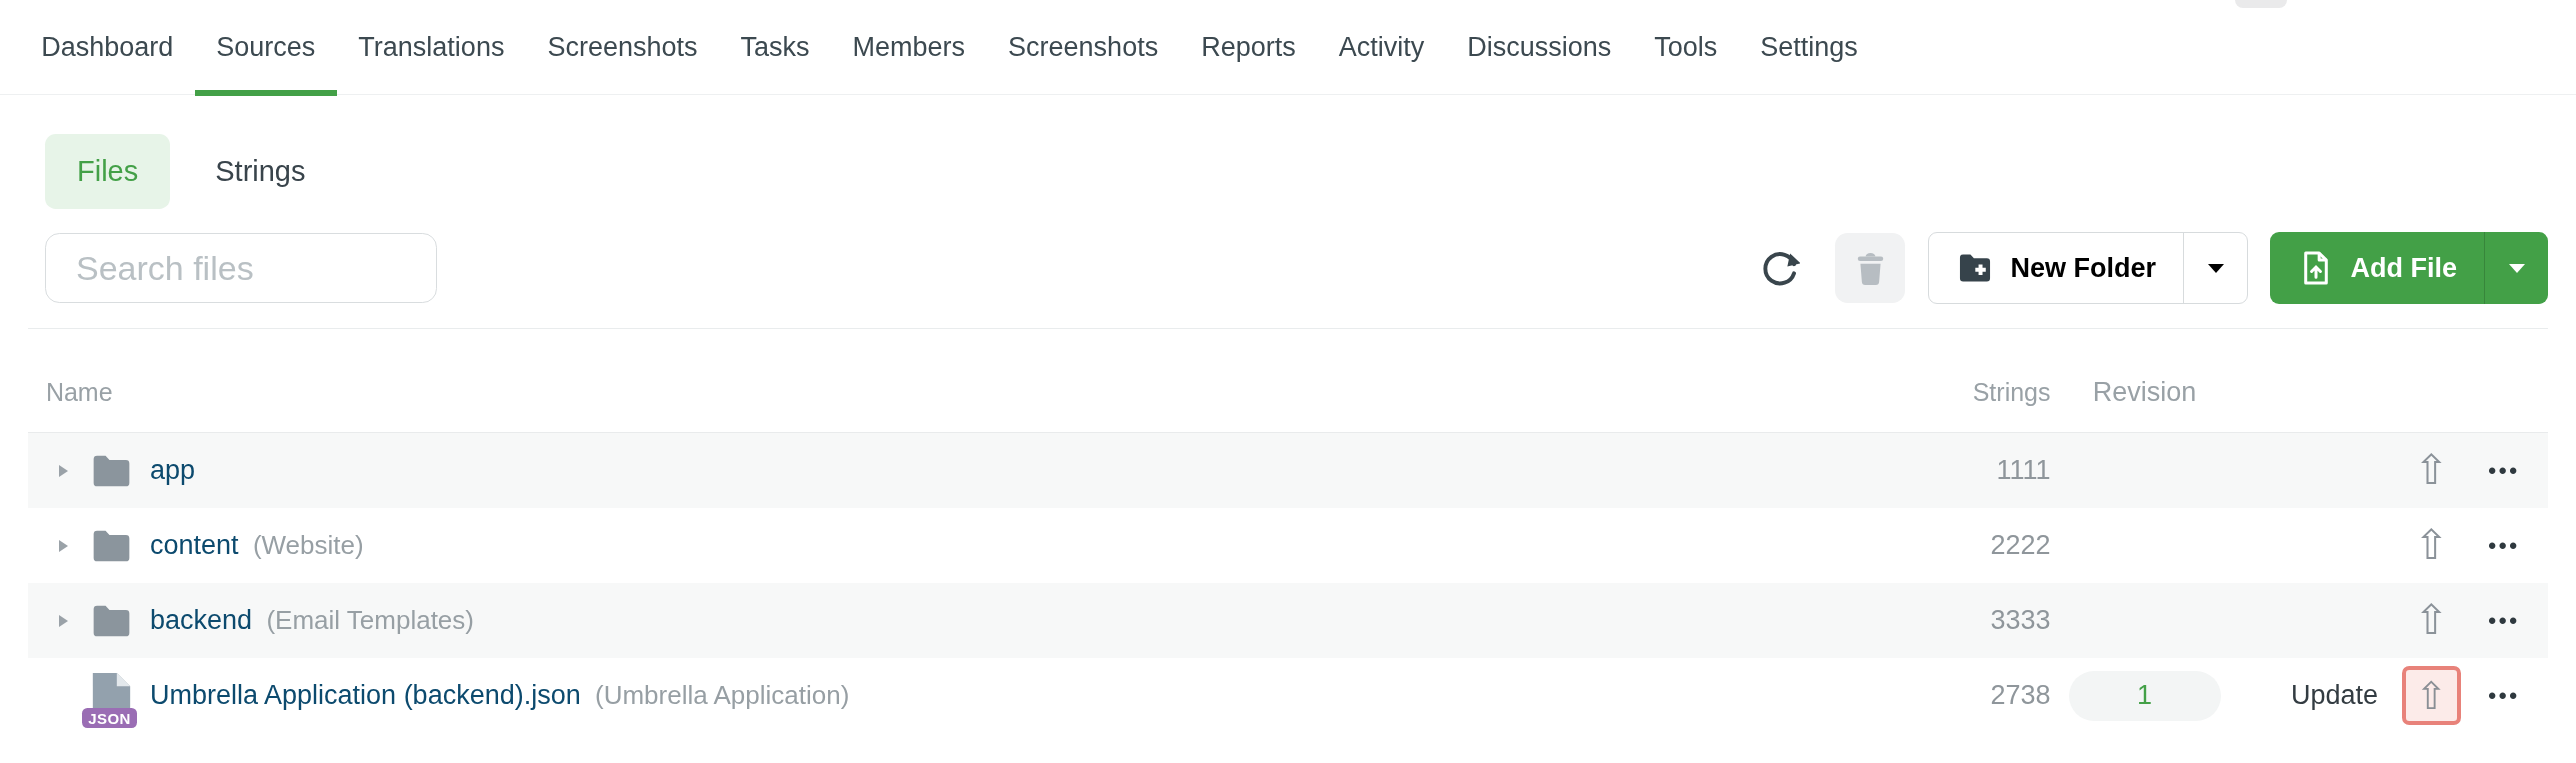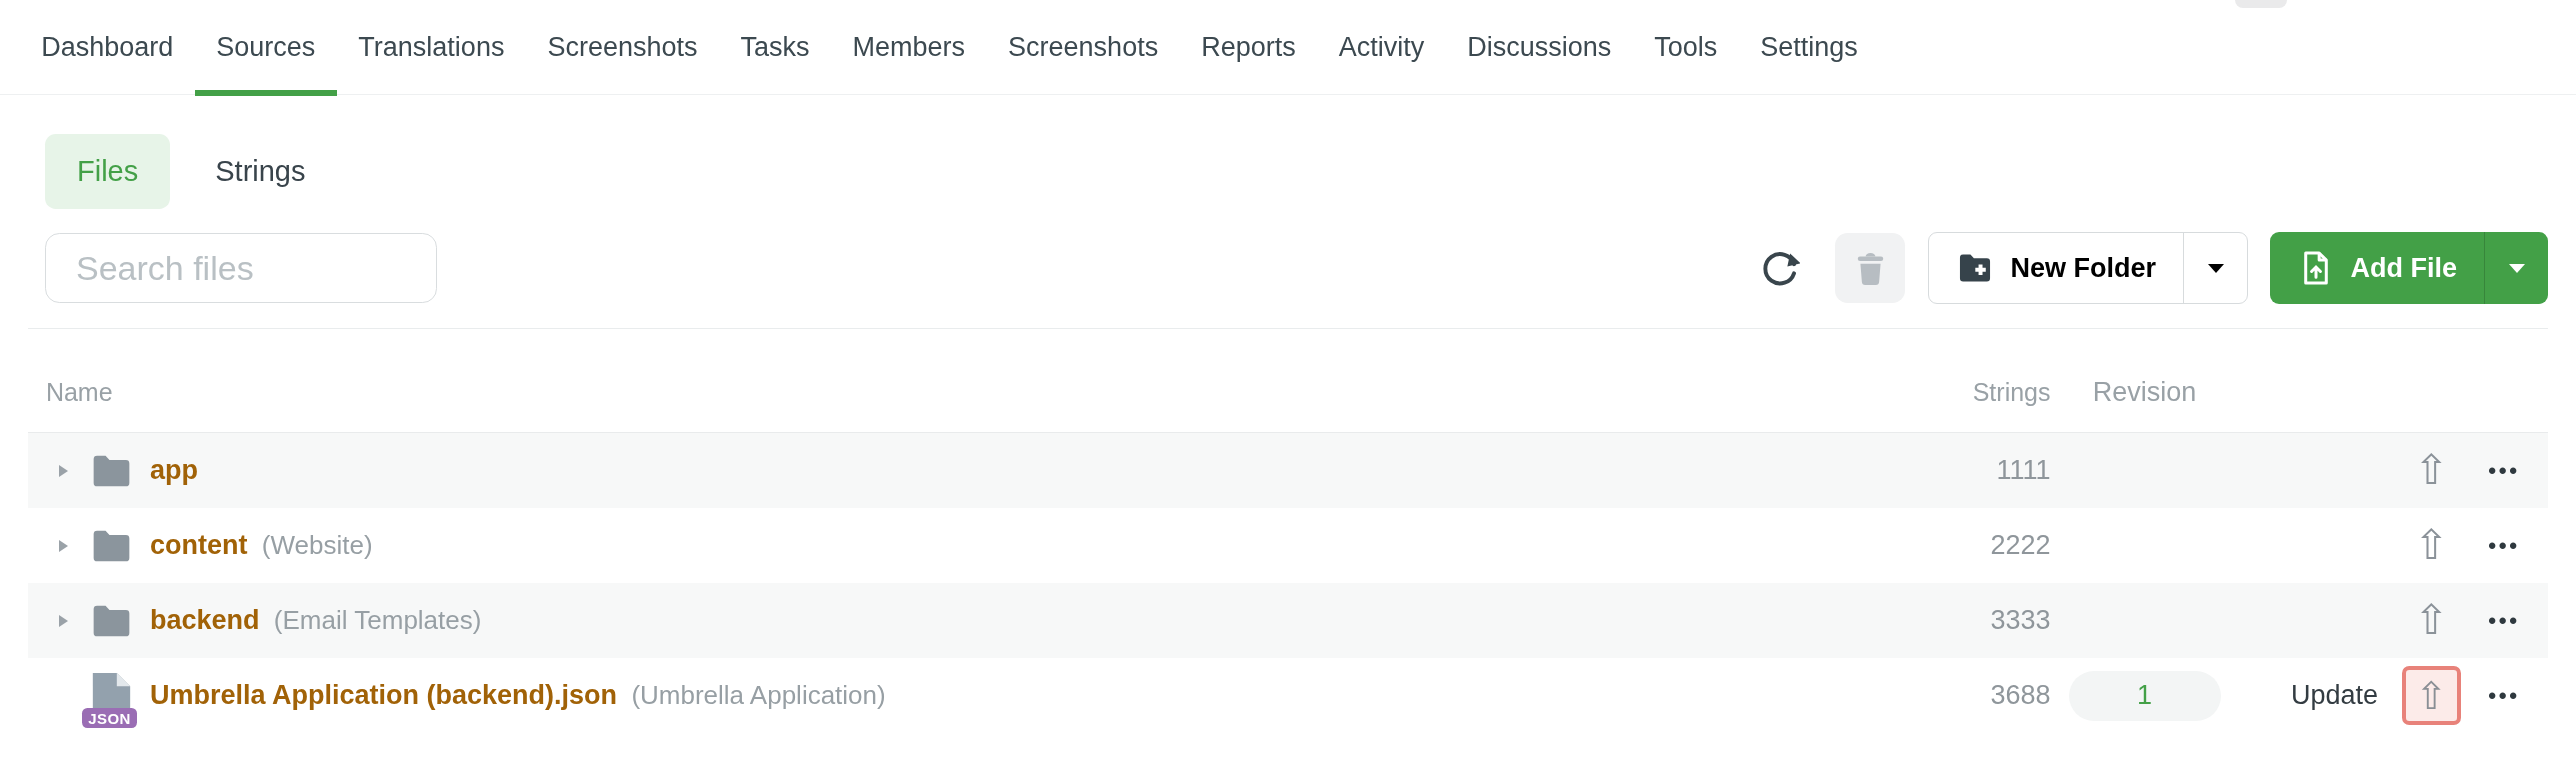--- a/index.html
+++ b/index.html
@@ -159,21 +159,21 @@
   .c-upload { width: 82px; display: flex; justify-content: center; align-items: center; }
   .c-menu   { width: 63px; display: flex; justify-content: center; align-items: center; }
 
   .caret-right {
     width: 0; height: 0; display: inline-block;
     border-left: 9.8px solid #9aa2a8;
     border-top: 6.3px solid transparent;
     border-bottom: 6.3px solid transparent;
     cursor: pointer;
   }
-  .fname { font-size: 27px; color: #a16207; cursor: pointer; white-space: nowrap; font-weight: bold; }
+  .fname { font-size: 27px; color: #0c4a6e; cursor: pointer; white-space: nowrap; }
   .fnote { font-size: 26px; color: #979fa4; white-space: nowrap; }
 
   .rev-badge {
     min-width: 152px; height: 50px;
     background: #f3f5f5; border-radius: 25px;
     color: #43a047; font-size: 27px;
     display: flex; align-items: center; justify-content: center;
     cursor: pointer;
   }
   .upload-glyph {
@@ -367,21 +367,21 @@
             <path d="M1 0 h13.5 l7.5 7.5 v19.5 h-21 z" fill="#93a1ad"></path>
             <path d="M14.5 0 l7.5 7.5 h-7.5 z" fill="#e3e8ec"></path>
           </svg>
           <span class="json-badge">JSON</span>
         </div>
       </div>
       <div class="c-name">
         <span class="fname">Umbrella Application (backend).json</span>
         <span class="fnote">(Umbrella Application)</span>
       </div>
-      <div class="c-strings">3688</div>
+      <div class="c-strings">2738</div>
       <div class="c-rev">
         <span class="rev-badge">1</span>
       </div>
       <div class="c-update">
         <span>Update</span>
       </div>
       <div class="c-upload">
         <span class="hl-box">
           <span class="upload-glyph">⇧</span>
         </span>

